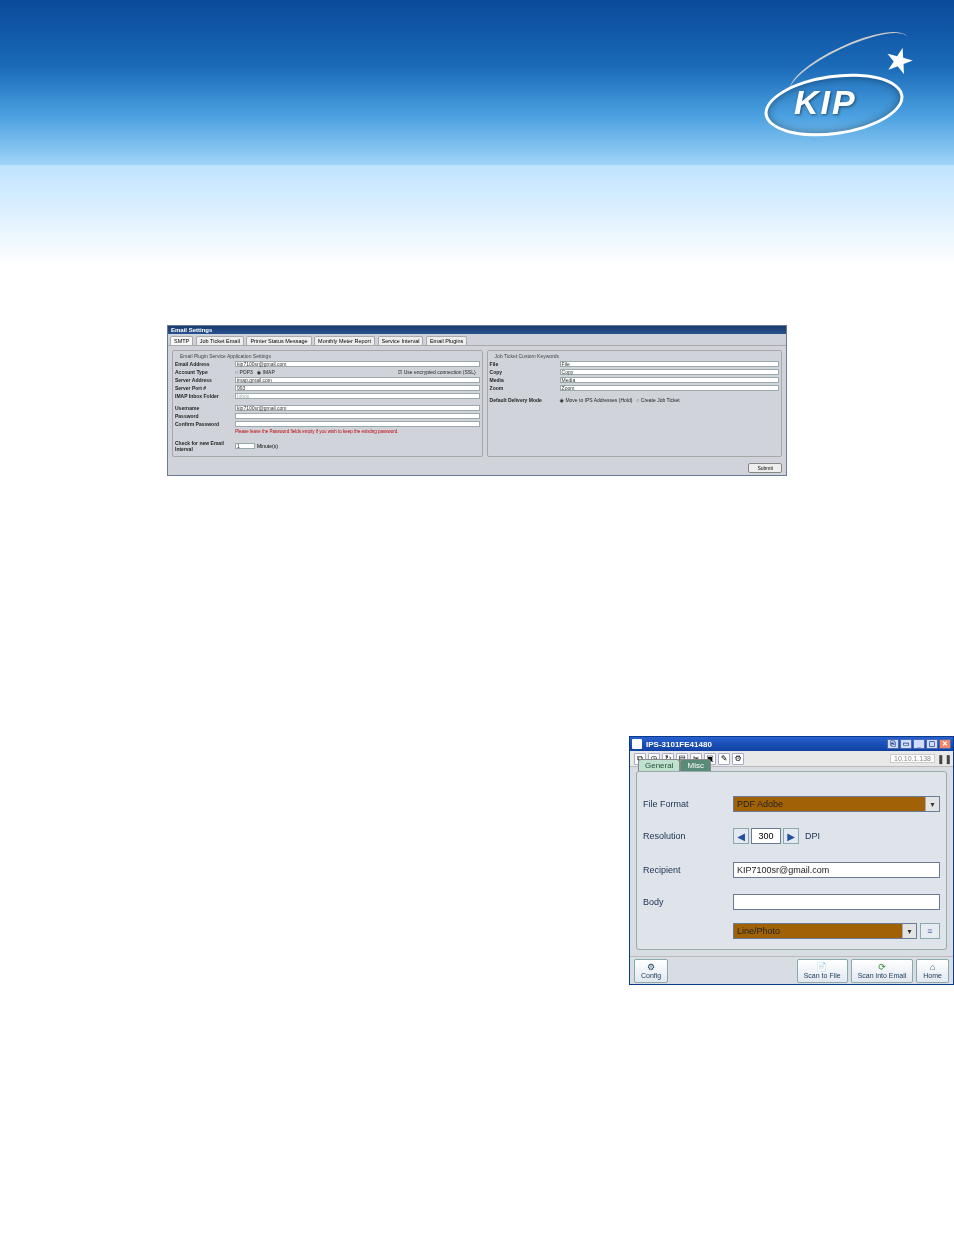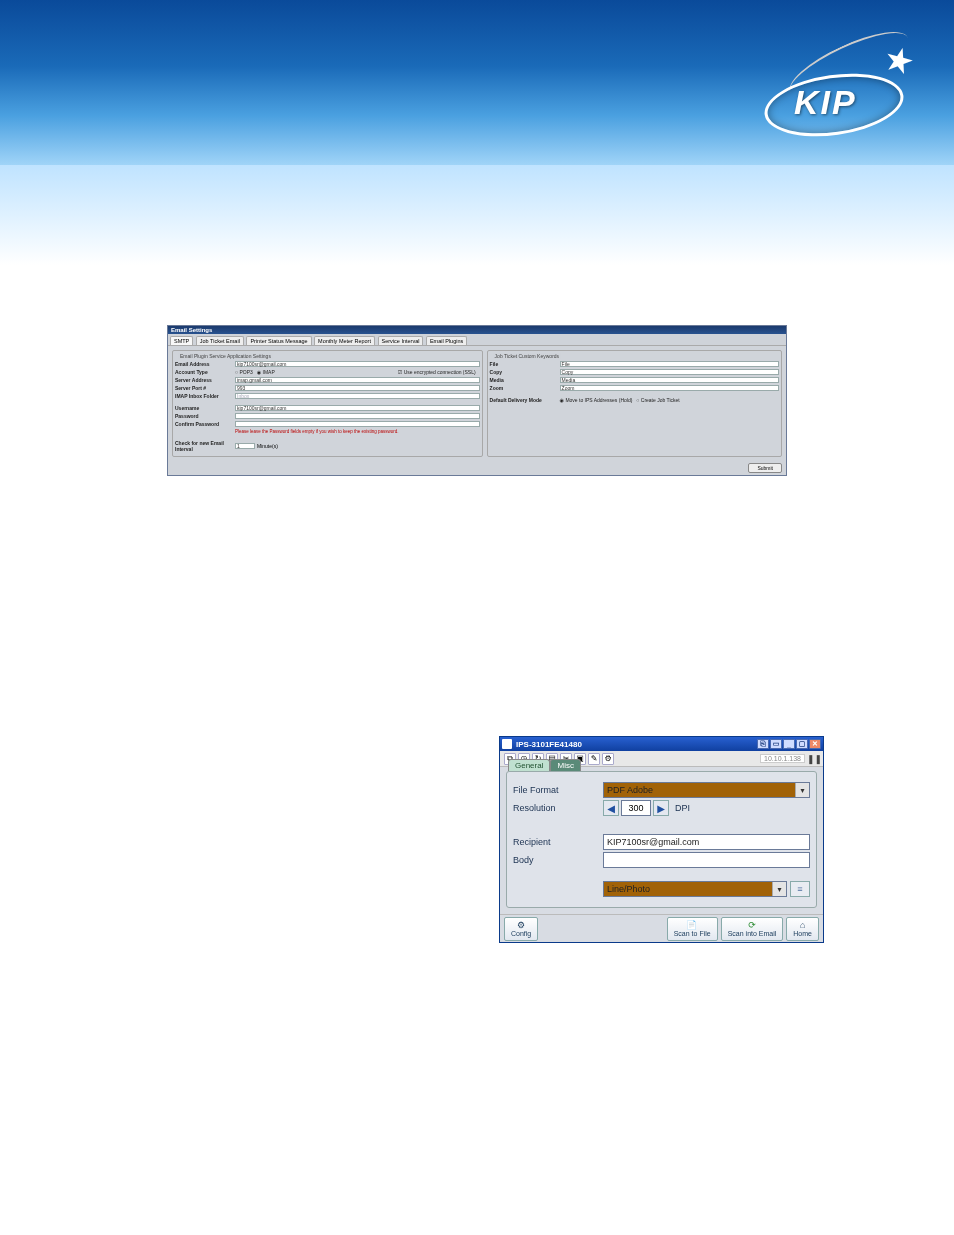--- a/index.html
+++ b/index.html
@@ -145,21 +145,21 @@
   .s1-btn {
     display:inline-block;
     border:1px solid #888;
     background:#eee;
     font-size:5px;
     padding:1px 8px;
     border-radius:2px;
   }
 
   
-  .s2-wrap { margin-top: 260px; display:flex; justify-content:flex-end; padding-right:130px; }
+  .s2-wrap { margin-top: 260px; display:flex; justify-content:flex-end; }
   .s2 {
     width: 325px;
     border:1px solid #0a3a8a;
   }
   .s2-titlebar {
     background: linear-gradient(to bottom,#2860d0,#1040a0);
     height:14px;
     display:flex;
     align-items:center;
     padding:0 2px;
@@ -219,21 +219,21 @@
   .s2-tab {
     border:1px solid #888;
     border-bottom:none;
     background:#c0d8d0;
     font-size:8px;
     padding:1px 6px;
     border-radius:3px 3px 0 0;
   }
   .s2-tab.active { background:#6aa888; color:#fff; }
   .s2-tab:first-child { background:#c0e0d0; color:#205030; }
-  .s2-row { display:flex; align-items:center; margin-top:2px; }
+  .s2-row { display:flex; align-items:center; margin-top:16px; }
   .s2-label { width:90px; font-size:9px; color:#1a3050; }
   .s2-combo {
     flex:1;
     height:16px;
     border:1px solid #6a7a98;
     background:#a16207;
     font-size:9px;
     color:#222;
     display:flex;
     align-items:center;

